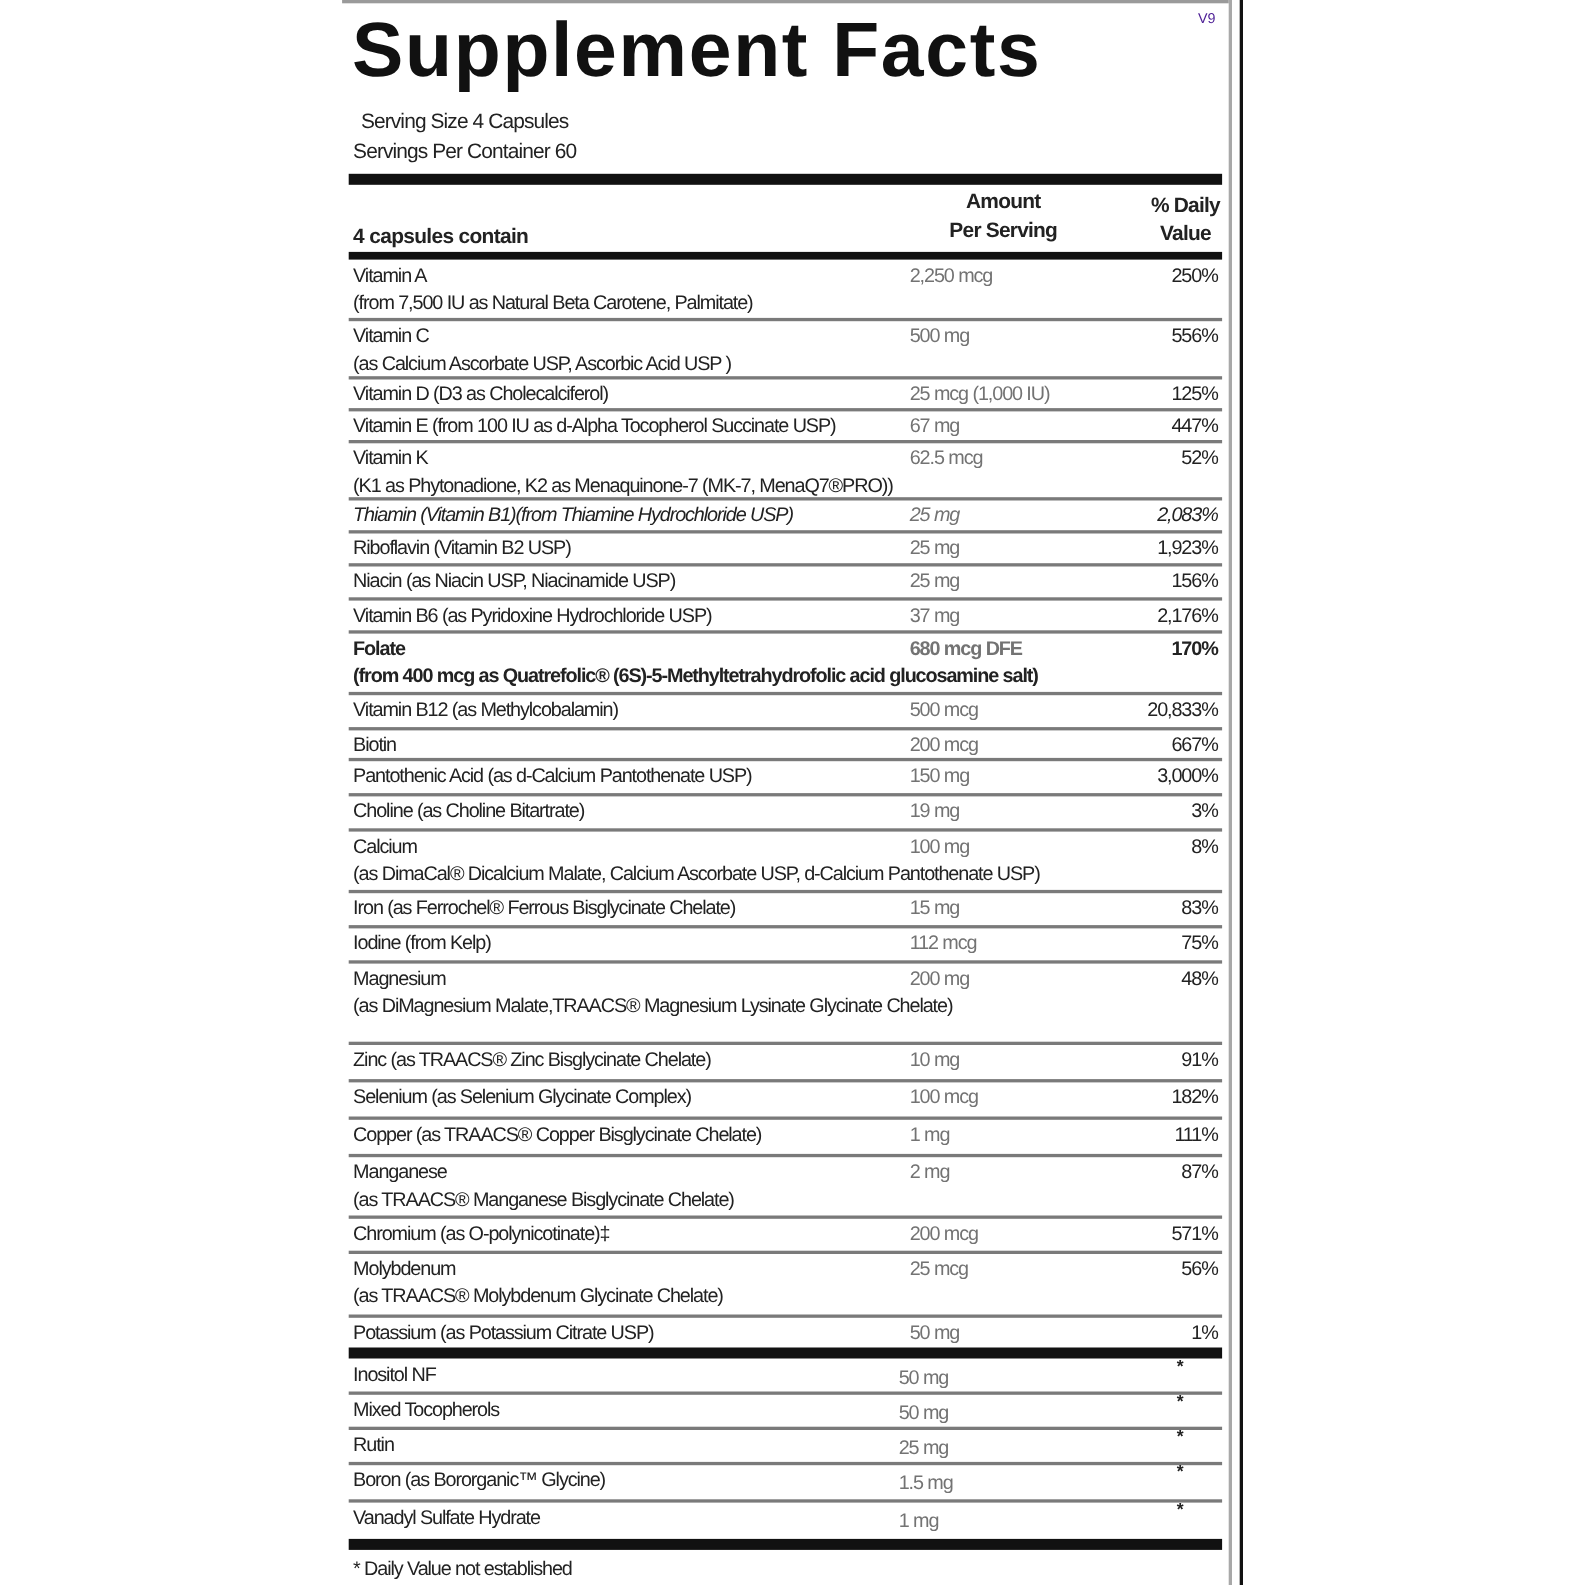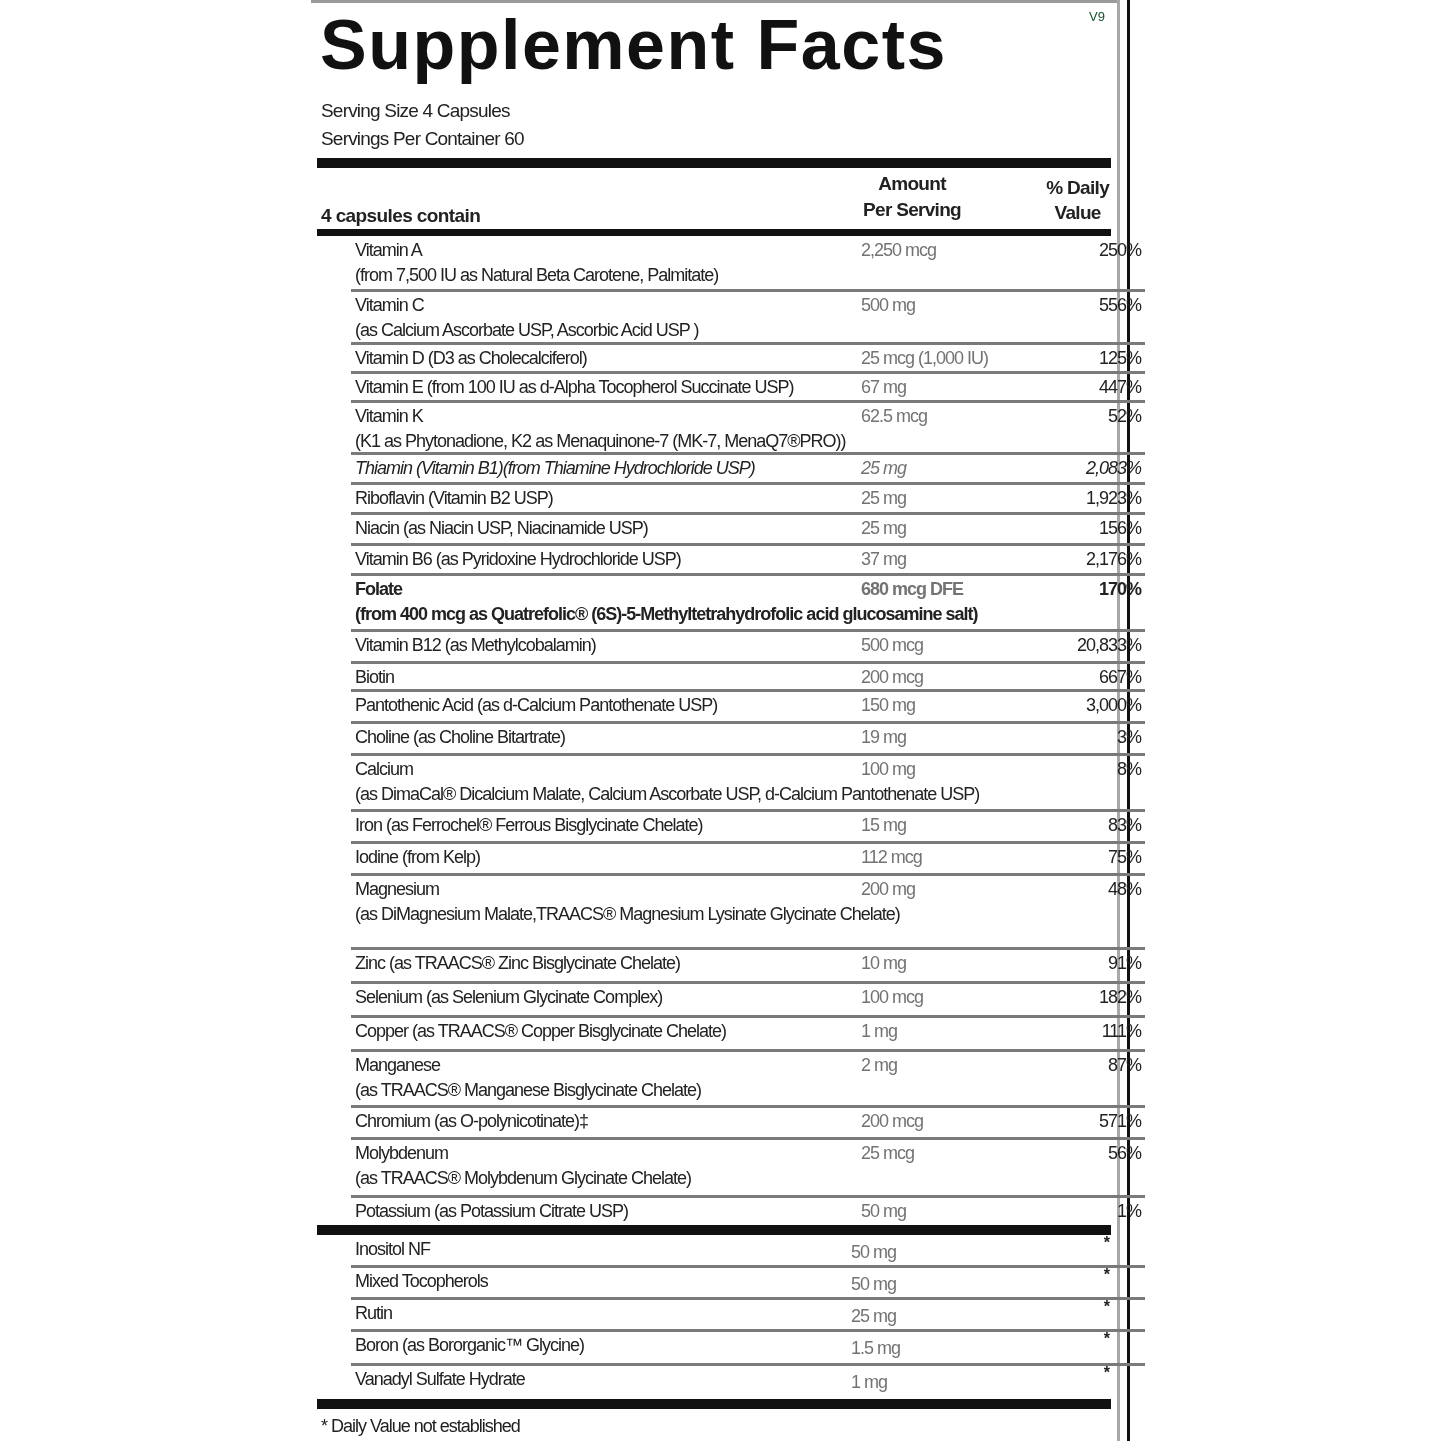--- a/index.html
+++ b/index.html
@@ -4,28 +4,28 @@
 <style>
   html, body { margin:0; padding:0; background:#ffffff; }
   body { width:1441px; height:1441px; position:relative; overflow:hidden;
          font-family:"Liberation Sans", sans-serif; color:#1a1a1a; }
   .label { position:absolute; left:311px; top:0; width:806px; height:1441px;
            border-top:3px solid #9a9a9a; box-sizing:border-box; }
   .frame-right { position:absolute; left:1117px; top:0; width:3px; height:1441px; background:#a8a8a8; }
   .frame-outer { position:absolute; left:1127px; top:0; width:3px; height:1441px; background:#111; }
   .title { position:absolute; left:9px; top:2px; font-family:"Liberation Sans", sans-serif;
            font-weight:bold; font-size:70px; letter-spacing:1.5px; line-height:80px; color:#111; white-space:nowrap; }
-  .version { position:absolute; right:12px; top:6px; font-size:13px; color:#14532d; }
-  .serving { position:absolute; left:10px; top:94px; font-size:19px; letter-spacing:-0.8px; line-height:28px; color:#222; }
+  .version { position:absolute; right:12px; top:6px; font-size:13px; color:#4c1d95; }
+  .serving { position:absolute; left:10px; top:94px; font-size:19px; letter-spacing:-0.8px; line-height:28px; color:#222;text-align:center; }
   .bar-thick { position:absolute; left:6px; width:794px; height:10px; background:#111; }
   .colhead { position:absolute; left:10px; top:168px; width:788px; height:58px; }
   .colhead .contain { position:absolute; left:0; bottom:2px; font-size:19px; font-weight:bold; letter-spacing:-0.6px; color:#222; }
   .colhead .amt { position:absolute; left:516px; top:0; width:150px; text-align:center; font-size:19px; font-weight:bold; line-height:26px; letter-spacing:-0.7px; color:#222; }
   .colhead .dv { position:absolute; right:0; top:4px; text-align:center; font-size:19px; font-weight:bold; line-height:25px; letter-spacing:-0.7px; color:#222; }
-  .rows { position:absolute; left:6px; top:234px; width:794px;margin-left:34px; }
+  .rows { position:absolute; left:6px; top:234px; width:794px; }
   .row { position:relative; border-bottom:3px solid #7a7a7a; box-sizing:border-box; }
   .row .name { position:absolute; left:4px; top:3px; font-size:18px; letter-spacing:-1px; color:#222; white-space:nowrap; }
   .row .sub { position:absolute; left:4px; font-size:18px; letter-spacing:-1px; color:#222; white-space:nowrap; }
   .row .amount { position:absolute; left:510px; width:200px; text-align:left; top:3px; font-size:18px; letter-spacing:-1px; color:#737373; white-space:nowrap; }
   .row .pct { position:absolute; right:4px; top:3px; font-size:18px; letter-spacing:-1px; color:#222; }
   .row.other .amount { left:500px; top:6px; }
   .row.other .pct { right:36px; top:-2px; font-size:16px; font-weight:bold; }
   .footnote { position:absolute; left:10px; top:1413px; font-size:18px; letter-spacing:-1px; color:#222; }
 </style>
 </head>

